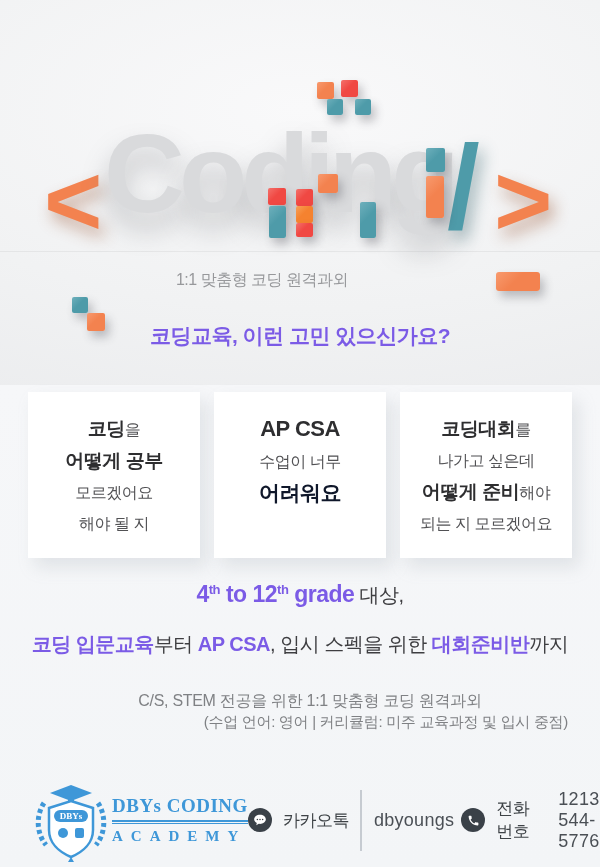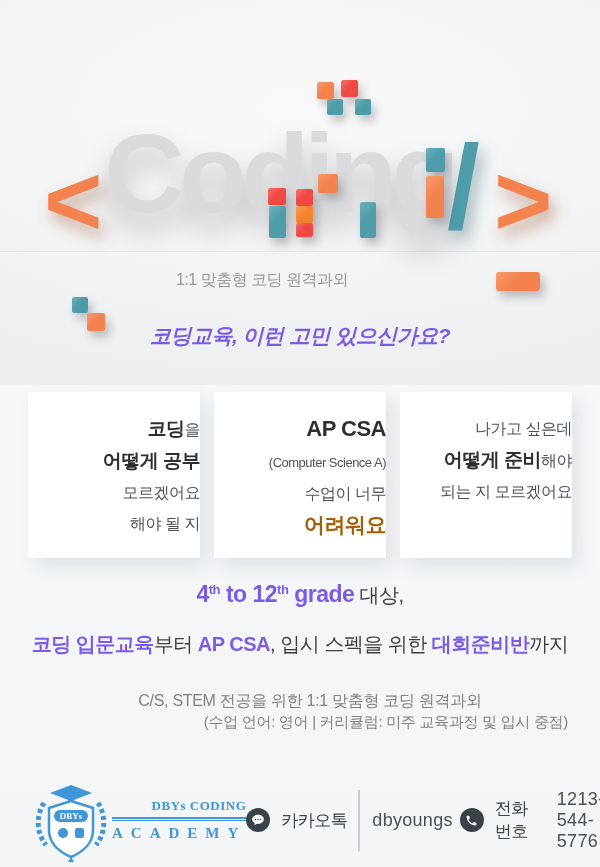--- a/index.html
+++ b/index.html
@@ -46,38 +46,38 @@
   .c13{left:426px;top:176px;width:18px;height:42px;}
   .c14{left:496px;top:272px;width:44px;height:19px;border-radius:3px;}
   .c15{left:72px;top:297px;width:16px;height:16px;}
   .c16{left:87px;top:313px;width:18px;height:18px;}
   .subtitle{
     position:absolute;left:0;top:270px;width:600px;margin:0;text-align:center;
     transform:translateX(-38px);font-size:16px;color:#97989b;letter-spacing:-0.5px;
   }
   .headline{
     position:absolute;left:0;top:322px;width:600px;margin:0;text-align:center;
-    font-size:21px;font-weight:bold;color:var(--purple);letter-spacing:-0.5px;font-style:italic;
+    font-size:21px;font-weight:bold;color:var(--purple);letter-spacing:-0.5px;
   }
   
   .lower{
     position:absolute;left:0;top:385px;width:600px;height:482px;
     background:linear-gradient(180deg,#f6f7f9 0%,#f3f5f7 100%);
   }
   .cards{position:absolute;left:0;top:7px;width:600px;display:flex;justify-content:center;gap:14px;}
   .card{
     width:172px;height:166px;background:#ffffff;box-sizing:border-box;padding-top:21px;
-    text-align:right;box-shadow:7px 9px 16px rgba(150,158,168,0.22);
+    text-align:center;box-shadow:7px 9px 16px rgba(150,158,168,0.22);
   }
   .card p{margin:0;line-height:31px;letter-spacing:-0.5px;}
   .cb{font-weight:bold;font-size:19px;color:#2e2e30;}
   .cr{font-size:16px;color:#515154;}
   .card-title{font-weight:bold;font-size:22px;color:#2e2e30;}
   .card-sub{font-size:13px;color:#515154;}
-  .big-bold{font-weight:bold;font-size:21px;color:#a16207;}
+  .big-bold{font-weight:bold;font-size:21px;color:#0f172a;}
   .grade-line{
     position:absolute;left:0;top:196px;width:600px;margin:0;text-align:center;
     font-size:23px;font-weight:bold;color:var(--purple);letter-spacing:-0.5px;
   }
   .grade-line sup{font-size:13px;vertical-align:baseline;position:relative;top:-8px;}
   .grade-dark{font-size:20px;font-weight:500;color:#3e3e41;}
   .track-line{
     position:absolute;left:0;top:246px;width:600px;margin:0;text-align:center;
     font-size:20px;letter-spacing:-0.5px;color:#3e3e41;
   }
@@ -88,21 +88,21 @@
     font-size:15px;color:var(--gray-text);letter-spacing:-0.3px;}
   
   .footer{
     position:absolute;left:0;top:388px;width:600px;height:94px;
     display:flex;align-items:center;justify-content:space-between;
     padding:0 30px;box-sizing:border-box;
   }
   .brand{display:flex;align-items:center;gap:0;}
   .wordmark{display:flex;flex-direction:column;}
   .wm1{font-family:"Liberation Serif","DejaVu Serif",serif;font-weight:bold;
-       font-size:13px;color:var(--logo-blue);letter-spacing:0.5px;white-space:nowrap;text-align:right;}
+       font-size:19px;color:var(--logo-blue);letter-spacing:0.5px;white-space:nowrap;text-align:right;}
   .wm-rule{height:1px;border-top:2px solid var(--logo-blue);border-bottom:1px solid var(--logo-blue);margin:3px 0 4px 0;}
   .wm2{font-family:Liberation Serif, serif;font-weight:bold;
        font-size:15px;color:var(--logo-blue);letter-spacing:8px;white-space:nowrap;}
   .contacts{position:relative;display:flex;gap:7px;}
   .contacts::before{content:"";position:absolute;left:112px;top:1px;bottom:1px;width:2px;background:#c6cbd1;}
   .contact-row{display:flex;align-items:center;}
   .cicon{width:24px;height:24px;border-radius:50%;background:#3a4148;flex:0 0 24px;
          display:flex;align-items:center;justify-content:center;margin-right:11px;}
   .clabel{font-size:17px;color:#3e4347;width:74px;letter-spacing:-0.5px;}
   .cvalue{font-size:18px;color:#4a4f55;padding-left:17px;letter-spacing:0.3px;}
@@ -145,25 +145,25 @@
 
     <div class="cards">
       <div class="card">
         <p><span class="cb">코딩</span><span class="cr">을</span></p>
         <p><span class="cb">어떻게 공부</span></p>
         <p><span class="cr">모르겠어요</span></p>
         <p><span class="cr">해야 될 지</span></p>
       </div>
       <div class="card">
         <p><span class="card-title">AP CSA</span></p>
-        <p><span class="card-sub">(Computer Science A)</span></p>
         <p><span class="cr">수업이 너무</span></p>
         <p><span class="big-bold">어려워요</span></p>
       </div>
       <div class="card">
+        <p><span class="cb">코딩대회</span><span class="cr">를</span></p>
         <p><span class="cr">나가고 싶은데</span></p>
         <p><span class="cb">어떻게 준비</span><span class="cr">해야</span></p>
         <p><span class="cr">되는 지 모르겠어요</span></p>
       </div>
     </div>
 
     <p class="grade-line"><span>4</span><sup>th</sup><span> to </span><span>12</span><sup>th</sup><span> grade</span><span class="grade-dark"> 대상,</span></p>
 
     <p class="track-line"><span class="hl">코딩 입문교육</span><span>부터 </span><span class="hl">AP CSA</span><span>, 입시 스펙을 위한 </span><span class="hl">대회준비반</span><span>까지</span></p>
 

